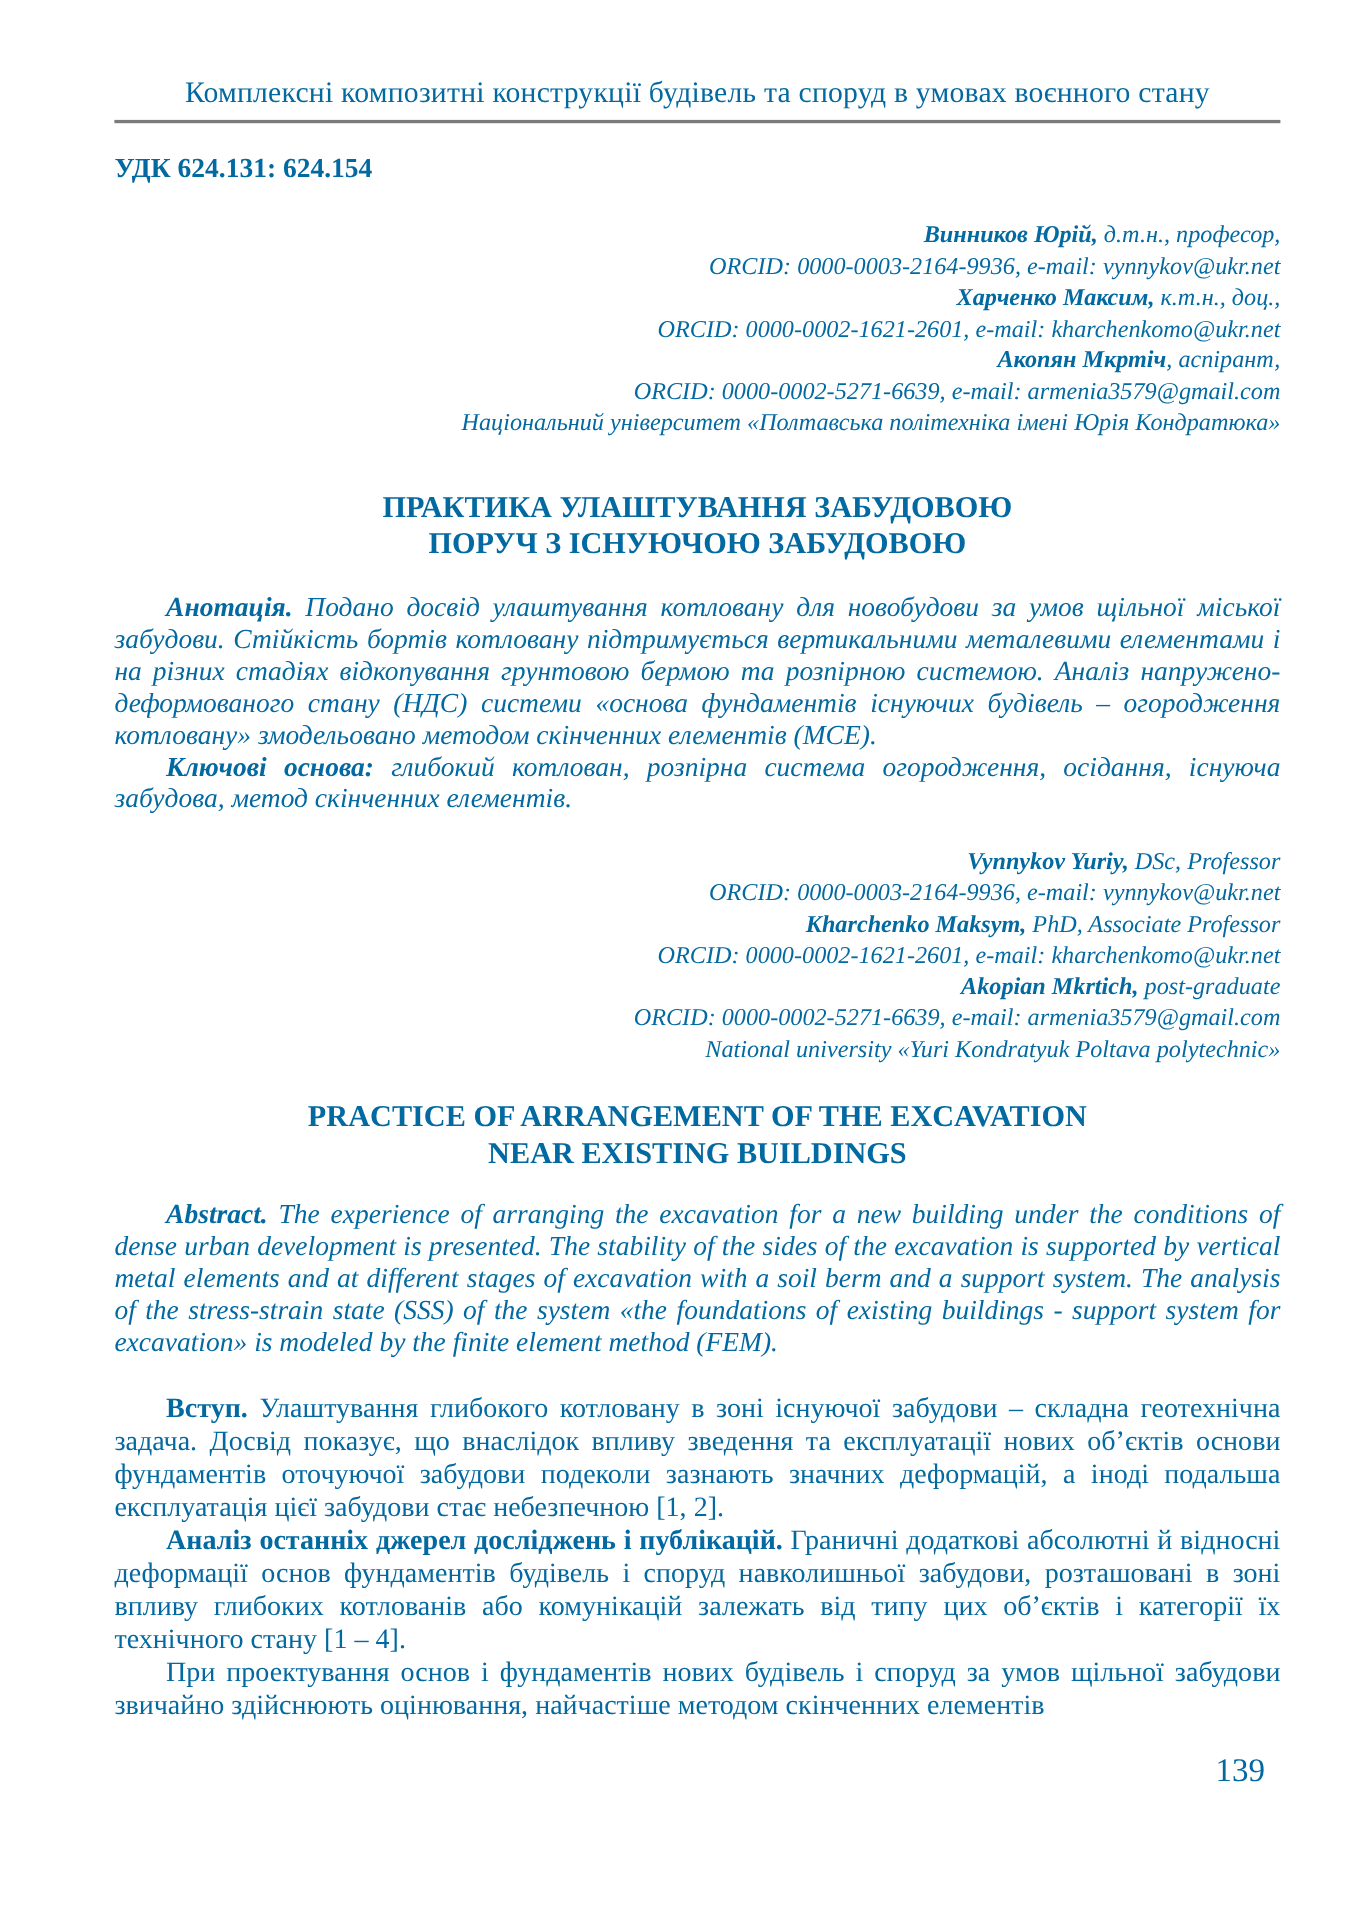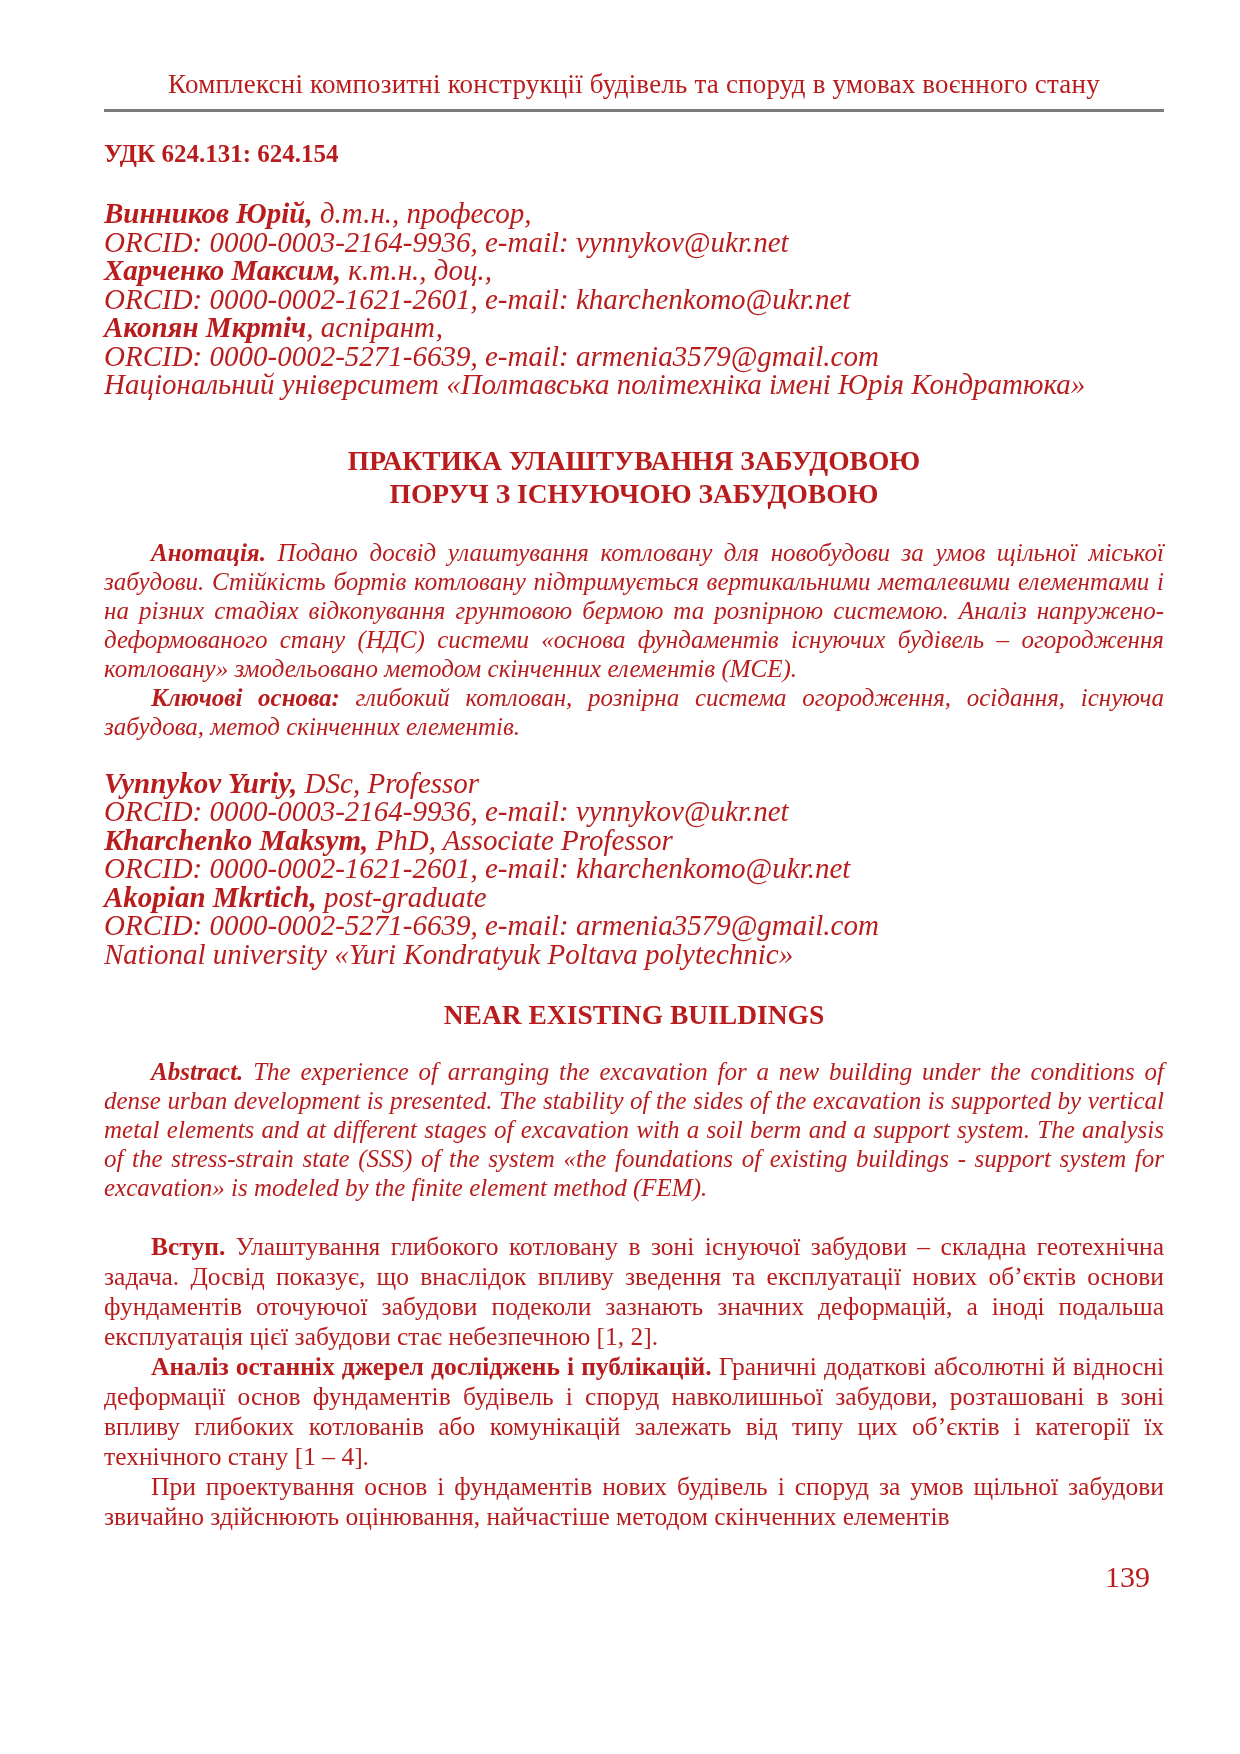--- a/index.html
+++ b/index.html
@@ -5,21 +5,21 @@
   html, body {
     margin: 0;
     padding: 0;
     background: #ffffff;
   }
   .page {
     position: relative;
     width: 1220px;
     height: 1754px;
     background: #ffffff;
-    color: #b91c1c;
+    color: #0369a1;
     font-family: "Liberation Serif", "DejaVu Serif", serif;
     box-sizing: border-box;
     padding: 68px 56px 0 104px;
     overflow: hidden;
   }
   .running-head {
     text-align: center;
     font-size: 27px;
     line-height: 32px;
     letter-spacing: 0.2px;
@@ -29,22 +29,23 @@
     border-top: 3px solid #7b7b7b;
     margin: 9px 0 0 0;
   }
   .udc {
     font-weight: bold;
     font-size: 25px;
     line-height: 30px;
     margin-top: 27px;
   }
   .authors-block {
+    text-align: right;
     font-style: italic;
-    font-size: 29px;
+    font-size: 22px;
     line-height: 28.5px;
   }
   .authors-block.ua { margin-top: 30px; }
   .authors-block.en { margin-top: 28px; }
   .author-name { font-weight: bold; }
   .article-title {
     text-align: center;
     font-weight: bold;
     font-size: 27.5px;
     line-height: 33px;
@@ -109,20 +110,21 @@
     <div><span class="author-name">Vynnykov Yuriy,</span><span> DSc, Professor</span></div>
     <div>ORCID: 0000-0003-2164-9936, e-mail: vynnykov@ukr.net</div>
     <div><span class="author-name">Kharchenko Maksym,</span><span> PhD, Associate Professor</span></div>
     <div>ORCID: 0000-0002-1621-2601, e-mail: kharchenkomo@ukr.net</div>
     <div><span class="author-name">Akopian Mkrtich,</span><span> post-graduate</span></div>
     <div>ORCID: 0000-0002-5271-6639, e-mail: armenia3579@gmail.com</div>
     <div>National university «Yuri Kondratyuk Poltava polytechnic»</div>
   </div>
 
   <div class="article-title en">
+    <div>PRACTICE OF ARRANGEMENT OF THE EXCAVATION</div>
     <div>NEAR EXISTING BUILDINGS</div>
   </div>
 
   <p class="abstract-para first-en"><span class="lbl">Abstract.</span><span> The experience of arranging the excavation for a new building under the conditions of dense urban development is presented. The stability of the sides of the excavation is supported by vertical metal elements and at different stages of excavation with a soil berm and a support system. The analysis of the stress-strain state (SSS) of the system «the foundations of existing buildings - support system for excavation» is modeled by the finite element method (FEM).</span></p>
 
   <div class="body-text">
     <p><span class="lbl">Вступ.</span><span> Улаштування глибокого котловану в зоні існуючої забудови – складна геотехнічна задача. Досвід показує, що внаслідок впливу зведення та експлуатації нових об’єктів основи фундаментів оточуючої забудови подеколи зазнають значних деформацій, а іноді подальша експлуатація цієї забудови стає небезпечною [1, 2].</span></p>
     <p><span class="lbl">Аналіз останніх джерел досліджень і публікацій.</span><span> Граничні додаткові абсолютні й відносні деформації основ фундаментів будівель і споруд навколишньої забудови, розташовані в зоні впливу глибоких котлованів або комунікацій залежать від типу цих об’єктів і категорії їх технічного стану [1 – 4].</span></p>
     <p><span class="lbl"></span><span>При проектування основ і фундаментів нових будівель і споруд за умов щільної забудови звичайно здійснюють оцінювання, найчастіше методом скінченних елементів</span></p>
   </div>

